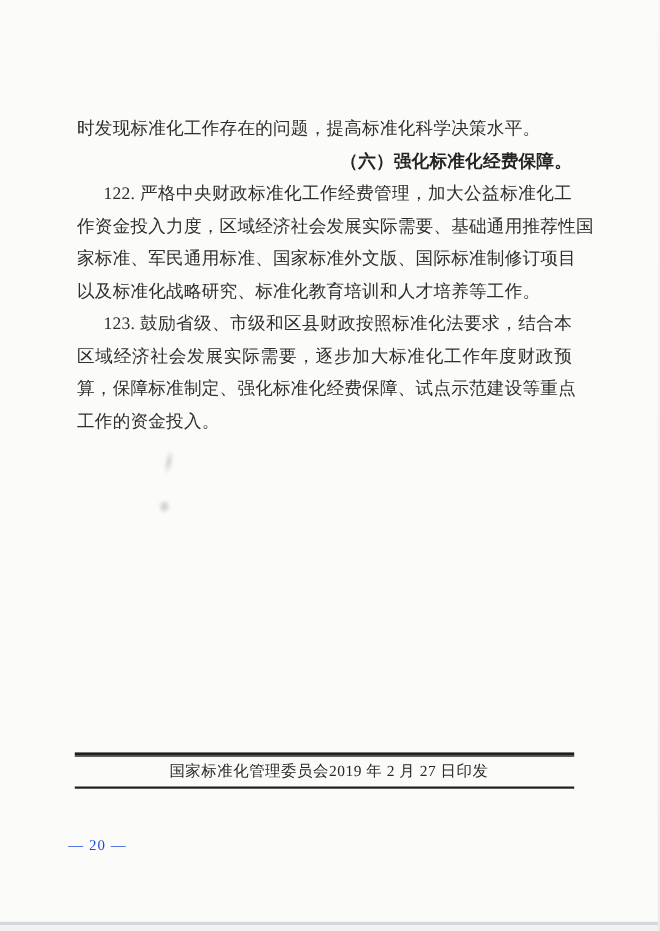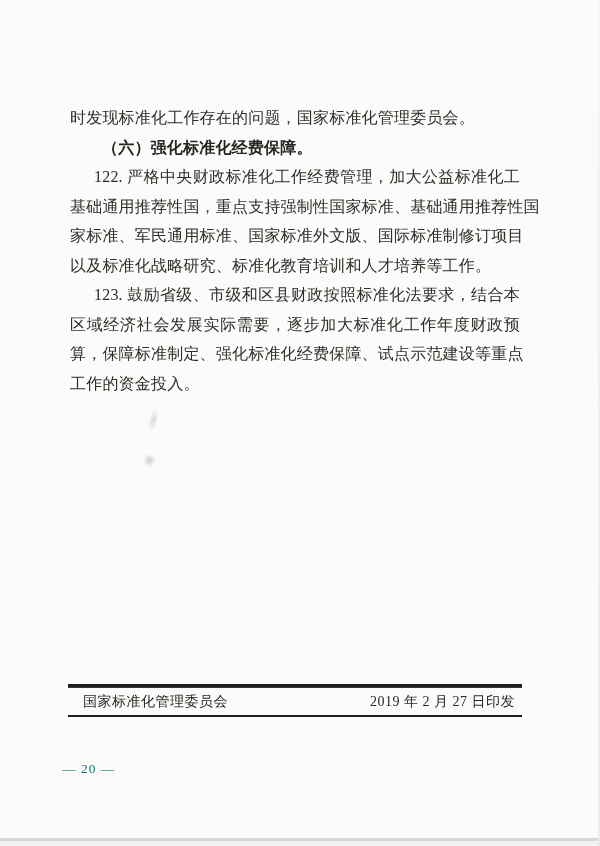--- a/index.html
+++ b/index.html
@@ -26,48 +26,49 @@
     white-space:nowrap;
     color:#2f2e2b;
   }
   .line.fill {
     text-align:justify;
     text-align-last:justify;
   }
   .line.heading {
     font-weight:bold;
     color:#262522;
+    text-align:right;
   }
   
   .footer {
     position:absolute;
     left:68px; top:684px; width:454px;
     font-size:14px;
     color:#282724;
   }
   .rule-thick { height:2.5px; background:#211f1d; }
   .rule-thin  { height:1.2px; background:#3a3835; }
   .cc-row {
     height:25px; line-height:25px;
     padding-left:15px;
     letter-spacing:0.5px;
   }
   .issuer-row {
     height:27px; line-height:27px;
     display:flex;
-    justify-content:space-between;
+    justify-content:center;
     padding-left:15px; padding-right:7px;
     letter-spacing:0.5px;
   }
   .page-num {
     position:absolute;
     left:62px; top:761px;
     font-size:13.5px;
     letter-spacing:1px;
-    color:#0f766e;
+    color:#1d4ed8;
   }
   
   .smudge {
     position:absolute;
     border-radius:50%;
     filter:blur(1.2px);
     pointer-events:none;
   }
   .smudge.s1 {
     left:148px; top:405px; width:11px; height:30px;
@@ -91,24 +92,24 @@
     background:linear-gradient(to bottom, #f4f5f4, #e9ebeb);
   }
 </style>
 </head>
 <body>
 
 <div class="page">
 
   <main class="doc-body" id="doc-body">
 
-  <div class="line">时发现标准化工作存在的问题，国家标准化管理委员会。</div>
+  <div class="line">时发现标准化工作存在的问题，提高标准化科学决策水平。</div>
       <div class="line heading" style="padding-left: 32px;">（六）强化标准化经费保障。</div>
       <div class="line fill" style="padding-left: 24px; font-family: Liberation Serif, serif;">122. 严格中央财政标准化工作经费管理，加大公益标准化工</div>
-      <div class="line fill">基础通用推荐性国，重点支持强制性国家标准、基础通用推荐性国</div>
+      <div class="line fill">作资金投入力度，区域经济社会发展实际需要、基础通用推荐性国</div>
       <div class="line fill">家标准、军民通用标准、国家标准外文版、国际标准制修订项目</div>
       <div class="line">以及标准化战略研究、标准化教育培训和人才培养等工作。</div>
       <div class="line fill" style="padding-left: 24px;">123. 鼓励省级、市级和区县财政按照标准化法要求，结合本</div>
       <div class="line fill">区域经济社会发展实际需要，逐步加大标准化工作年度财政预</div>
       <div class="line fill">算，保障标准制定、强化标准化经费保障、试点示范建设等重点</div>
       <div class="line">工作的资金投入。</div>
     </main>
 
   <footer class="footer">
     <div class="rule-thick"></div>

